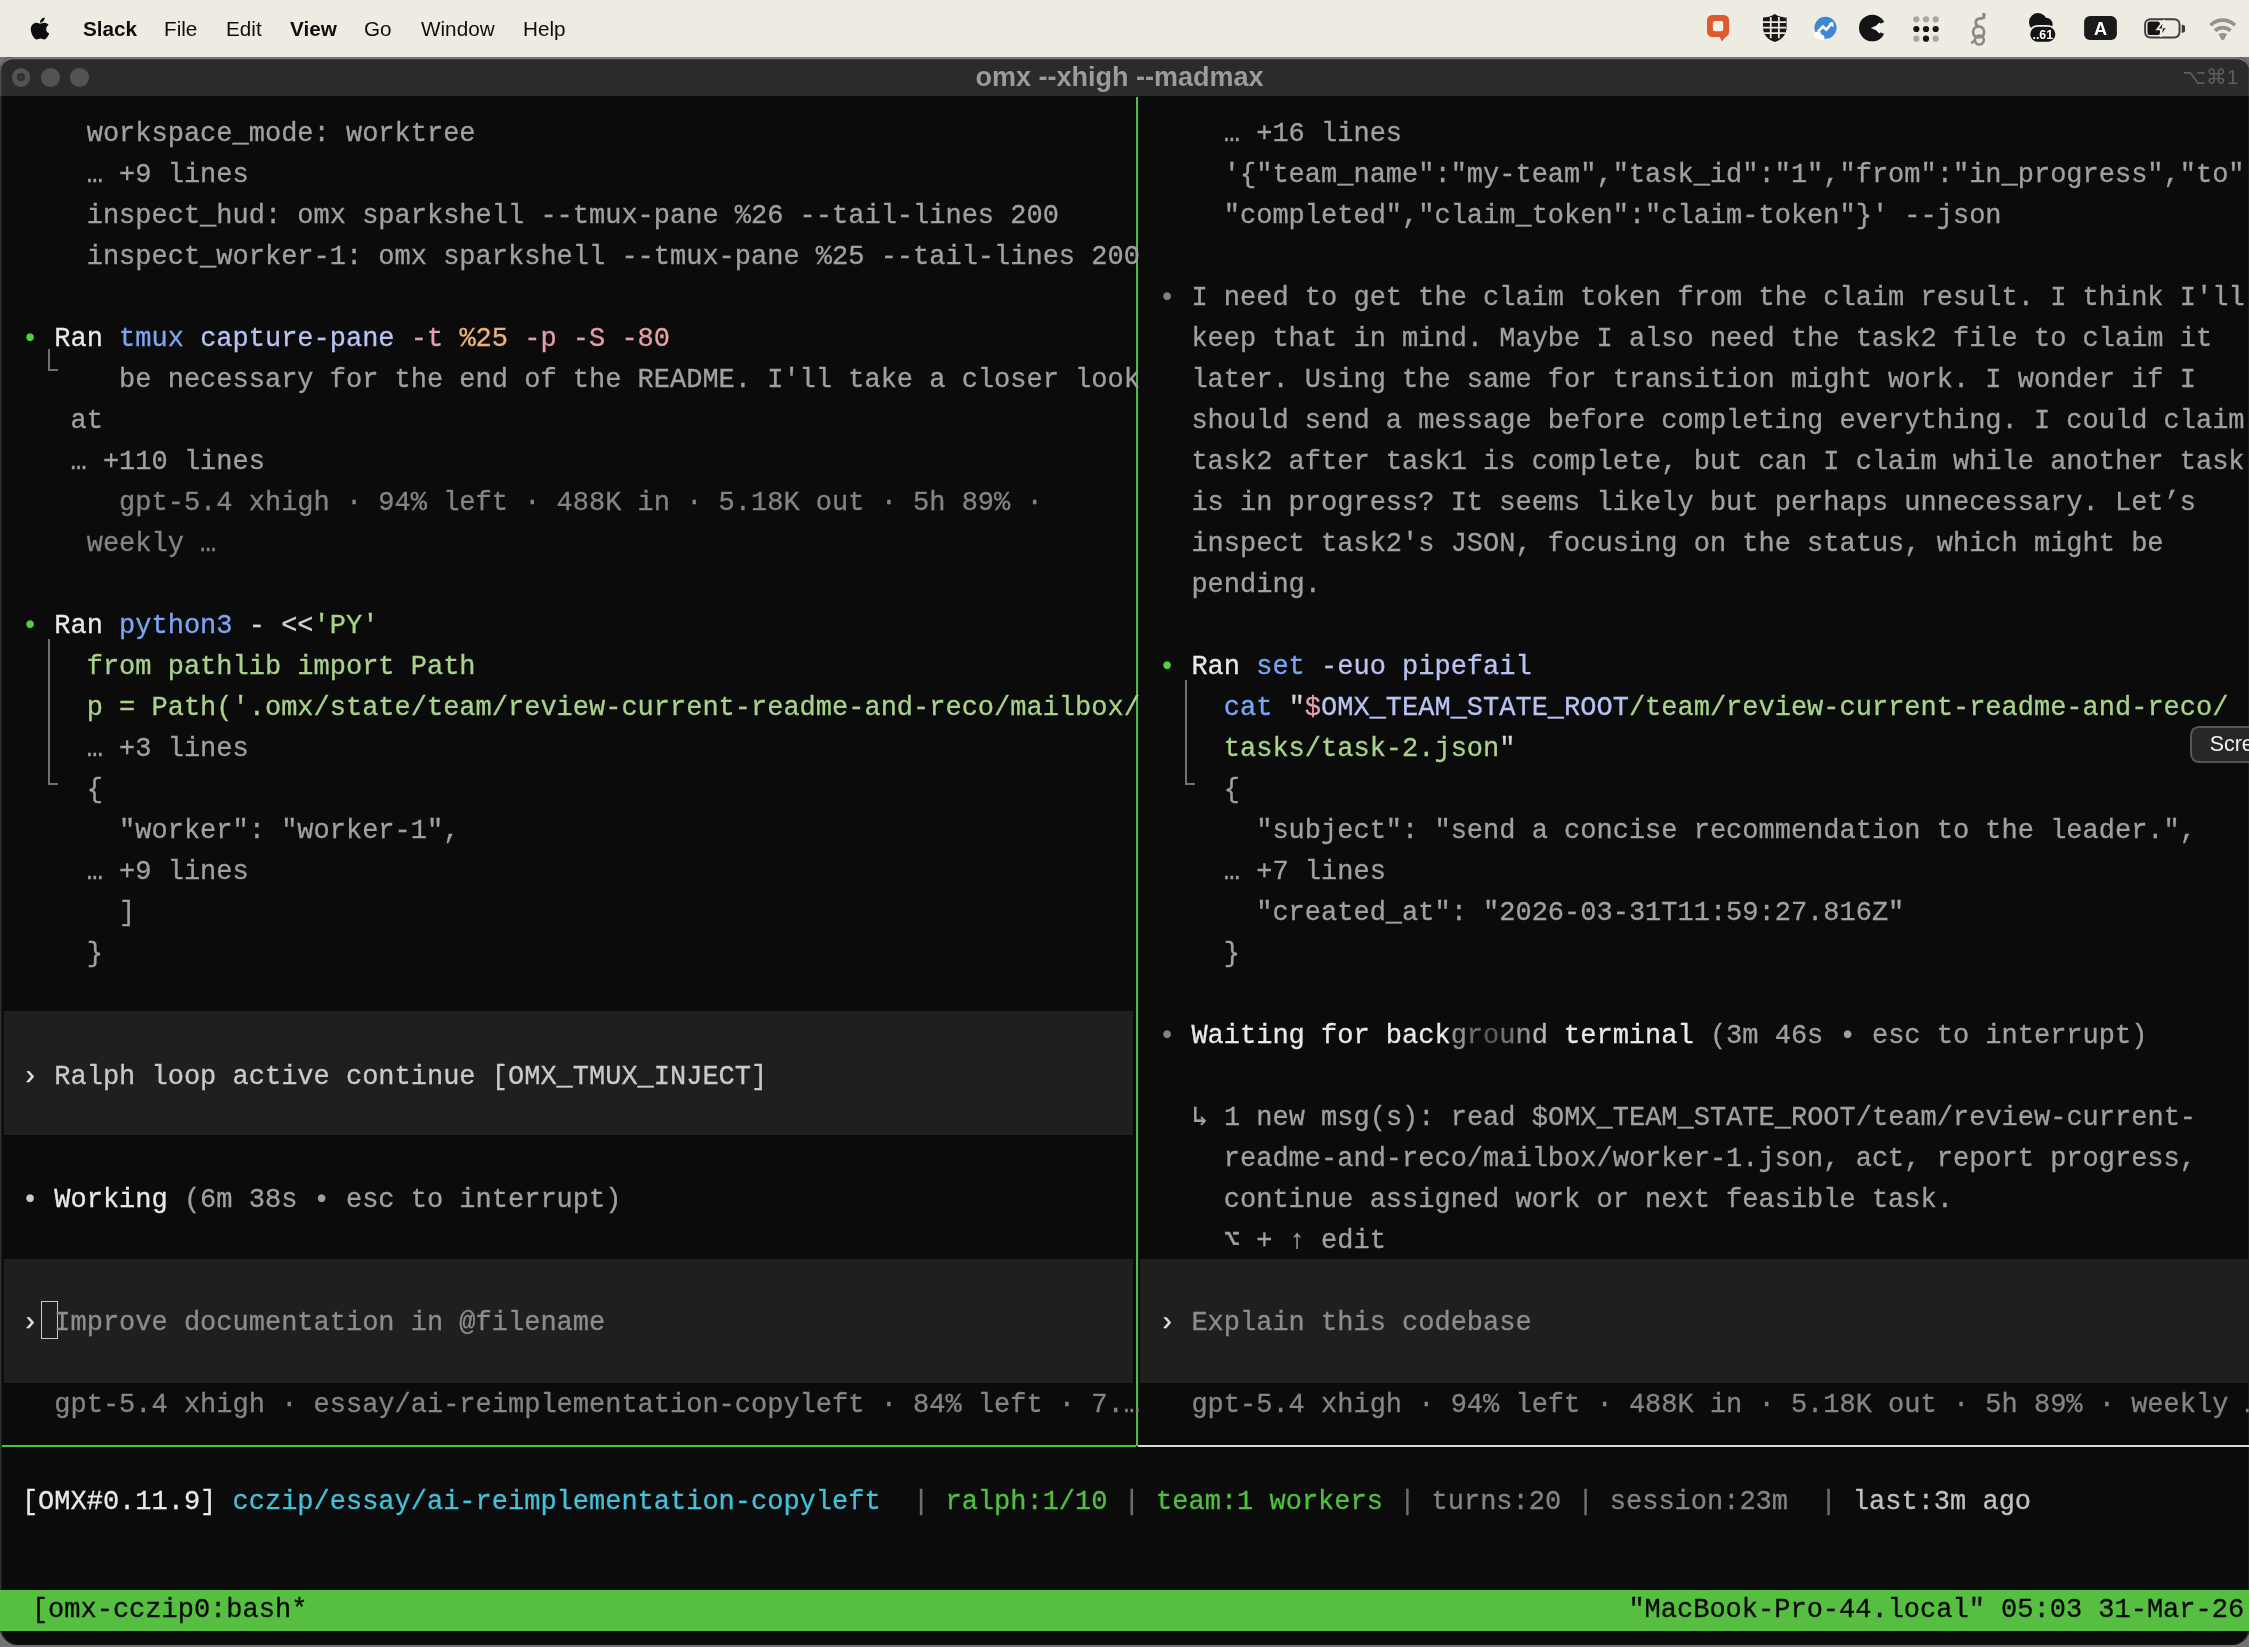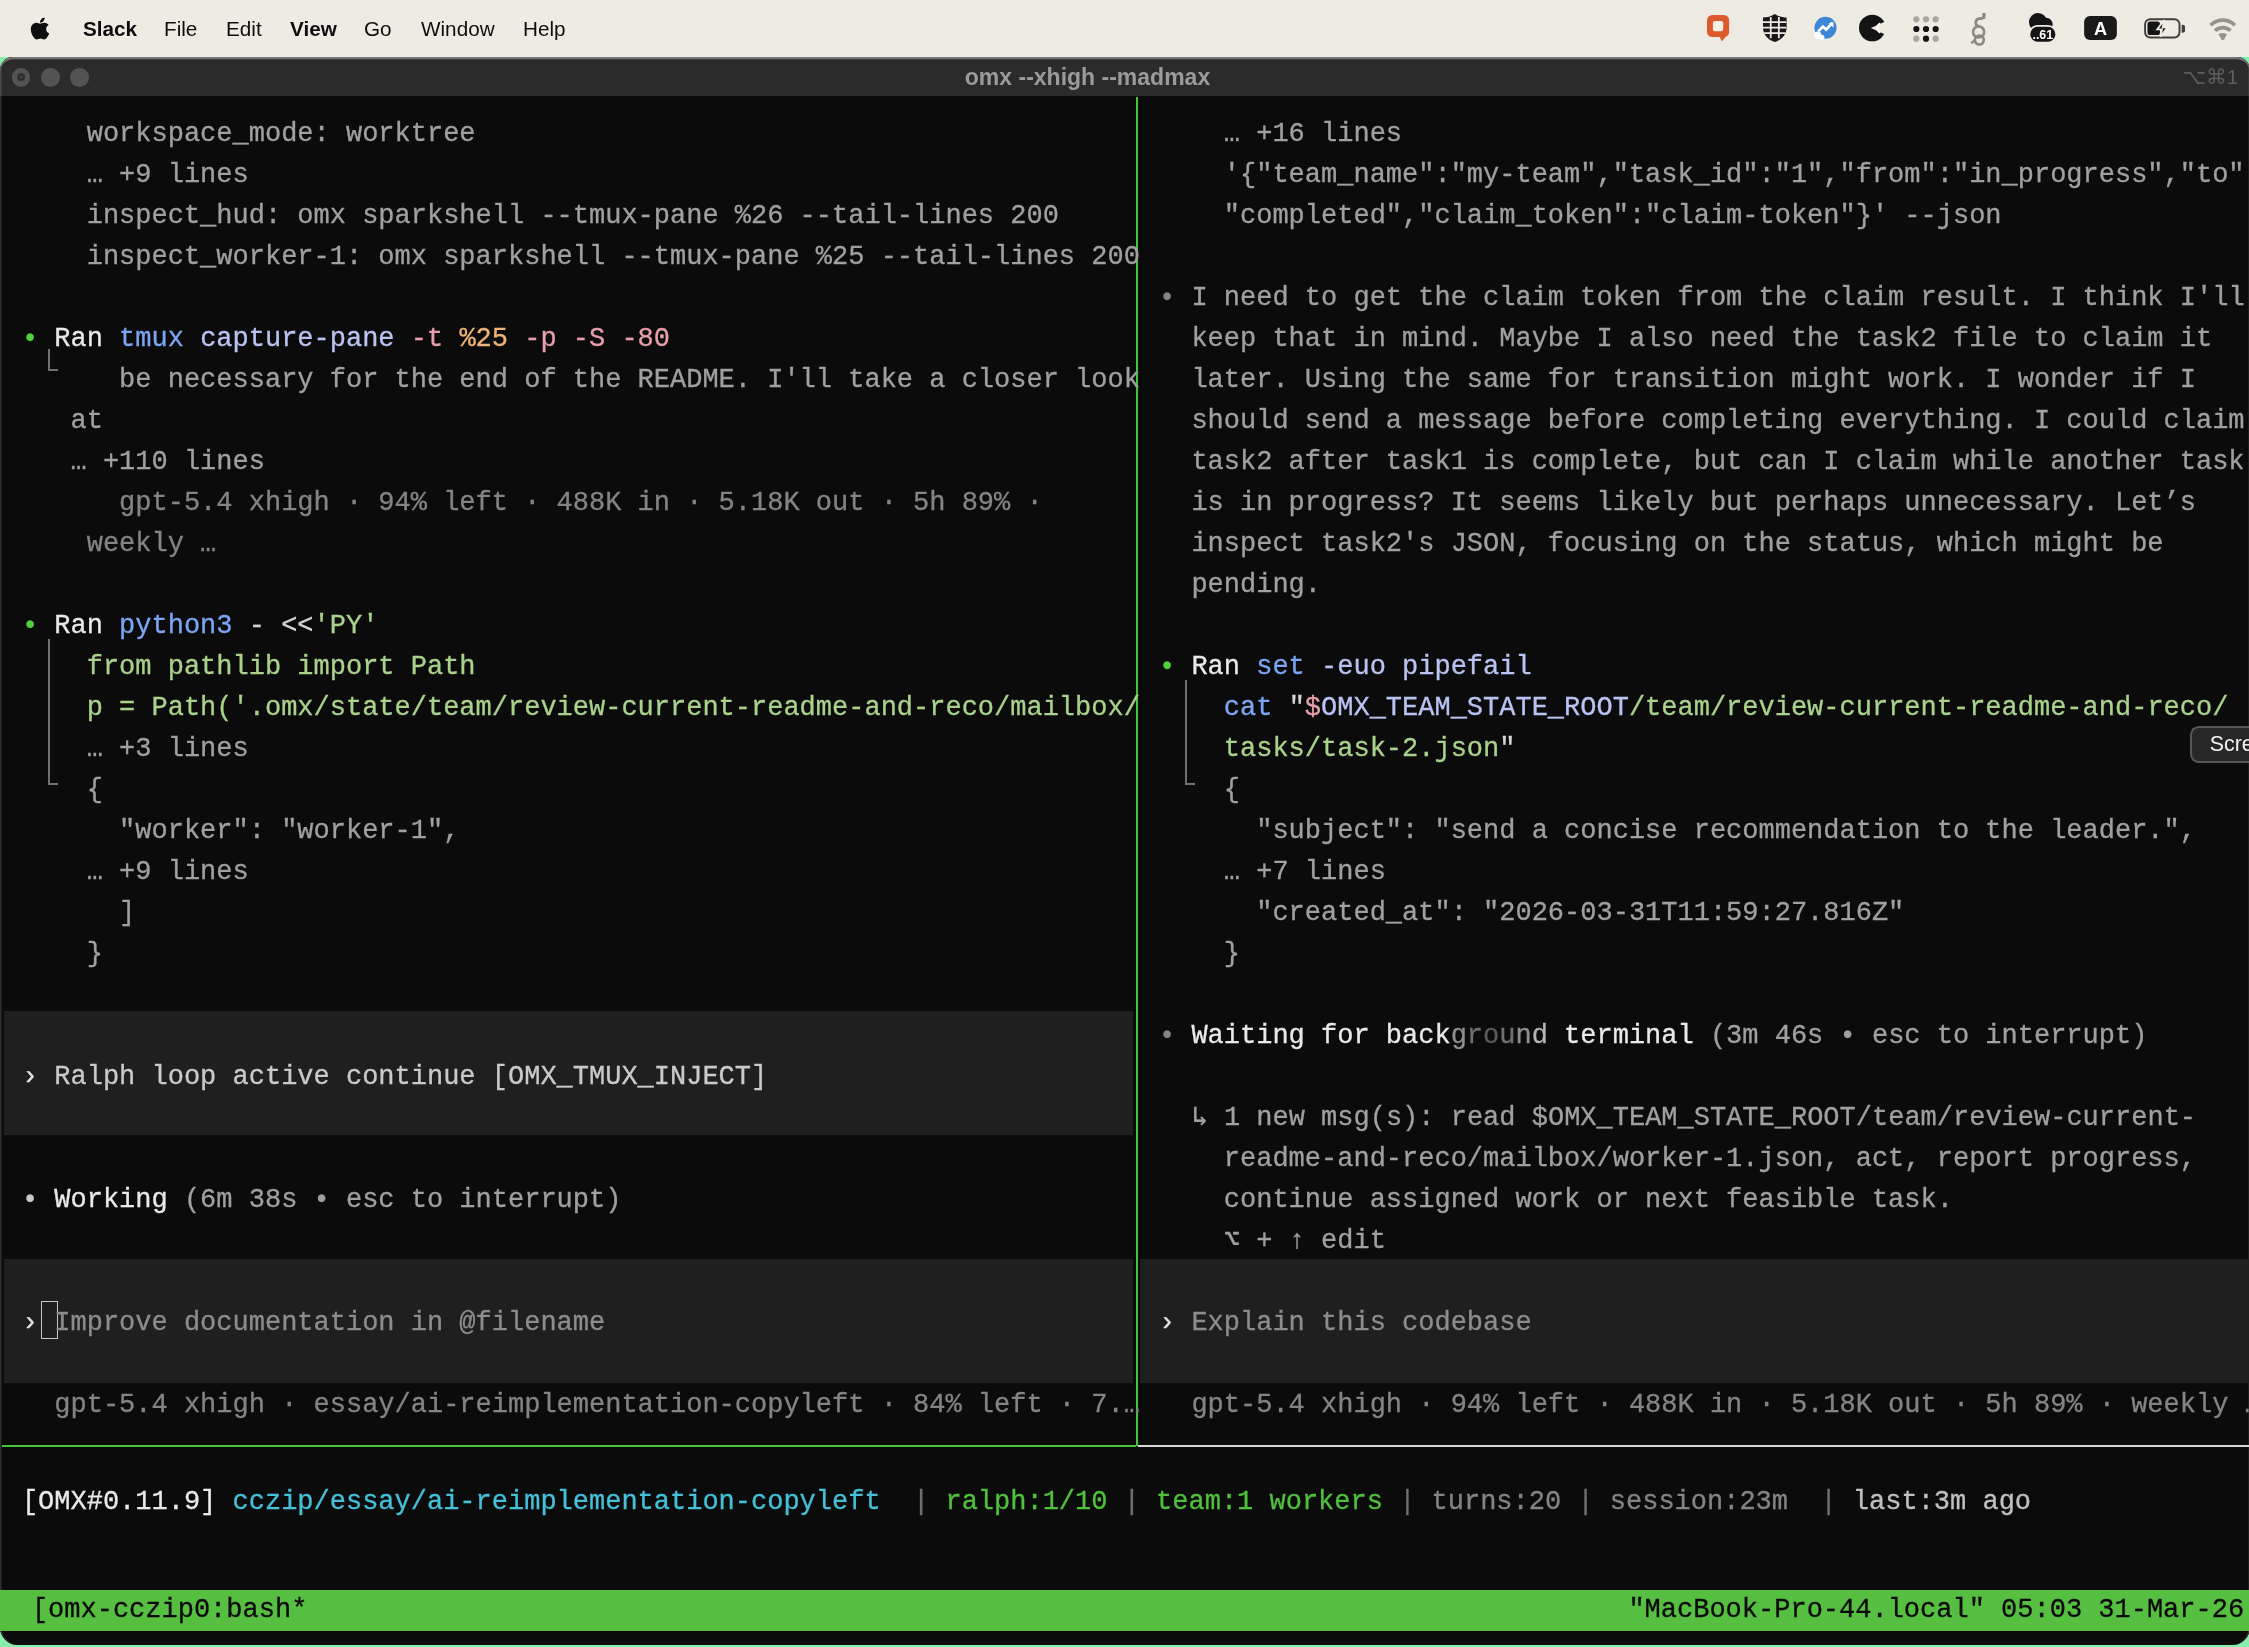--- a/index.html
+++ b/index.html
@@ -1,29 +1,29 @@
 <!DOCTYPE html>
 <html style="font-size:11.8px"><head>
 <meta charset="utf-8">
 <style>
   html,body{margin:0;padding:0;background:#000;}
-  #page{position:relative;width:2250px;height:1648px;background:#86efac;overflow:hidden;font-family:"Liberation Sans",sans-serif;}
+  #page{position:relative;width:2250px;height:1648px;background:#737373;overflow:hidden;font-family:"Liberation Sans",sans-serif;}
   
   #menubar{position:absolute;left:0;top:0;width:2250px;height:57px;background:#EEEBE3;}
   .mi{position:absolute;top:0;height:57px;line-height:57px;font-size:20.7px;color:#0d0d0d;}
   .mb{font-weight:bold;}
   .micon{position:absolute;}
   
   #win{position:absolute;left:0;top:57px;width:2250px;height:1588px;background:#0B0B0B;
        border-radius:13.3px 13.3px 17.7px 17.7px;box-shadow:inset 1.5px 0 0 #303030, inset -1.5px 0 0 #303030;}
   #titlebar{position:absolute;left:0;top:0;width:2250px;height:39px;background:#2B2B2B;
             border-radius:13.3px 13.3px 0 0;box-shadow:inset 0 2.2px 0 #757575, inset 1.5px 0 0 #4a4a4a, inset -1.5px 0 0 #4a4a4a;}
   .tl{position:absolute;top:11px;width:18.5px;height:18.5px;border-radius:50%;background:#555352;}
   #title{position:absolute;top:0;left:0;width:2175px;text-align:center;line-height:41px;
-         font-size:23px;font-weight:bold;color:#9B9B9B;}
+         font-size:27px;font-weight:bold;color:#9B9B9B;padding-left:32px;}
   #hotkey{position:absolute;top:0;right:11.8px;line-height:40px;font-size:20.7px;color:#5E5E5E;
           font-family:"Liberation Sans",sans-serif;}
   
   .mono{font-family:"Liberation Mono",monospace;font-size:27px;line-height:41px;-webkit-text-stroke:0.3px currentColor;}
   pre.pane{position:absolute;margin:13px;white-space:pre;background:transparent;}
   .box{position:absolute;background:#1F1F1F;}
   .tree{position:absolute;background:#707070;}
   #vdiv{position:absolute;left:1136px;top:40px;width:2.2px;height:1349px;background:#46C53C;}
   #hbl{position:absolute;left:2.2px;top:1388px;width:1134px;height:2.2px;background:#46C53C;}
   #hbr{position:absolute;left:1138px;top:1388px;width:1112px;height:2.2px;background:#D8D8D8;}

